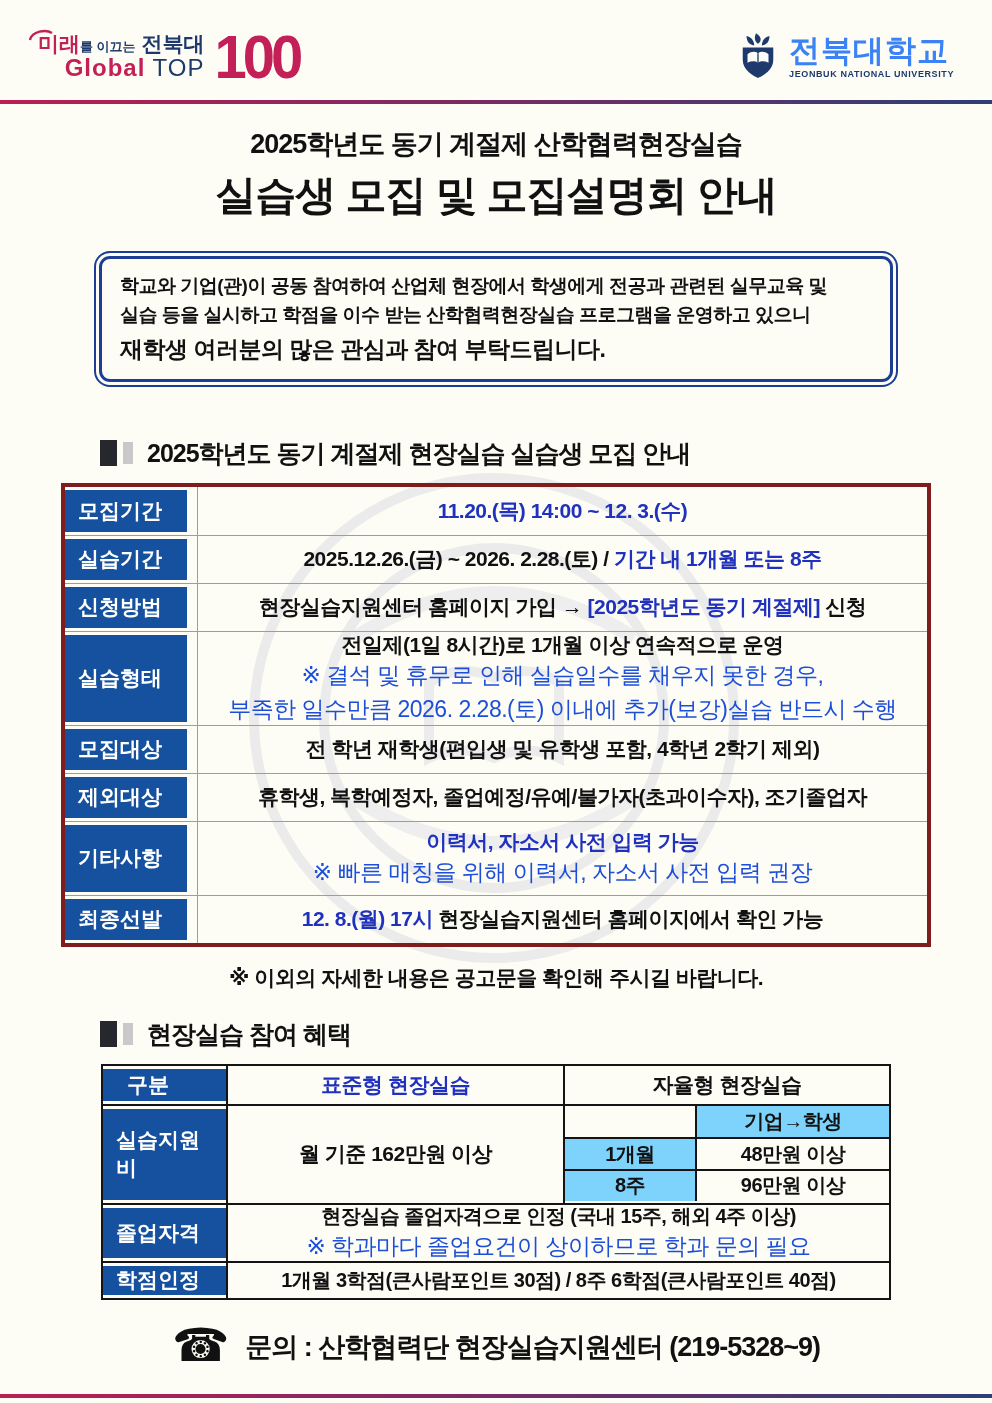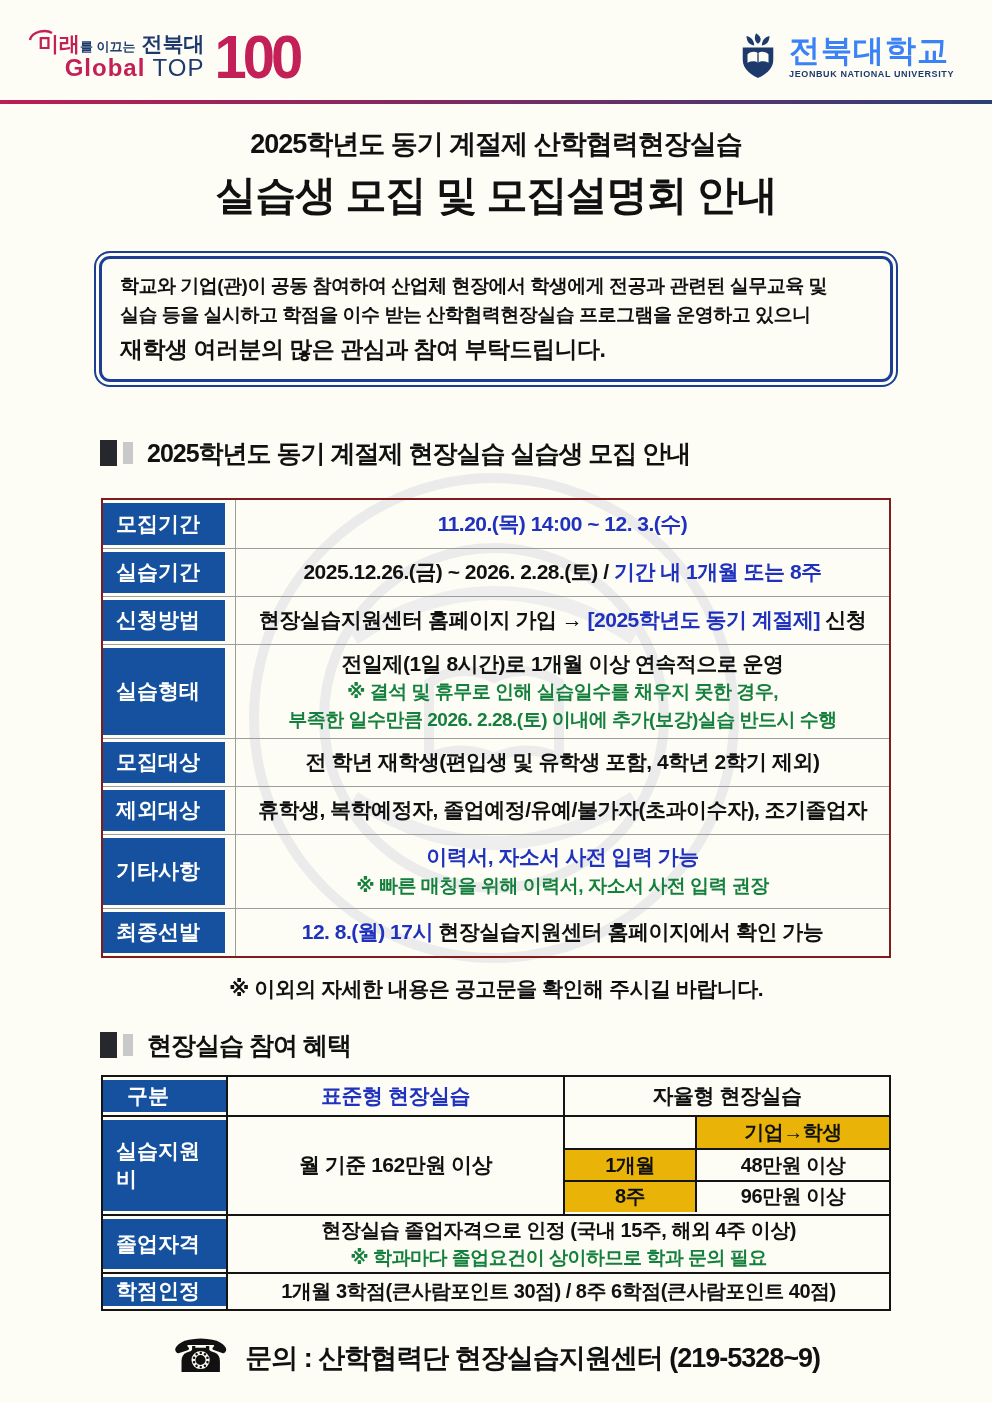--- a/index.html
+++ b/index.html
@@ -44,54 +44,54 @@
   .intro-strong { font-size:23px; font-weight:900; margin-top:4px; letter-spacing:-0.5px; }
   
   .section-h { display:flex; align-items:center; gap:10px; margin:0 0 0 100px; position:relative; z-index:2; }
   .s1 { margin-top:50px; } .s2 { margin-top:26px;align-items:center; }
   .sq-dark { width:17px; height:26px; background:#27272e; display:inline-block; }
   .sq-light { width:10px; height:22px; background:#c9c9c9; display:inline-block; margin-left:-4px; }
   .section-h .txt { font-size:25px; font-weight:900; letter-spacing:-1px; margin-left:4px; }
   
   .watermark { position:absolute; left:244px; top:468px; z-index:0; }
   
-  .table1 { width:790px; margin:28px auto 0; border:2px solid #7f1d1d; position:relative; z-index:1; }
+  .table1 { width:870px; margin:13px auto 0; border:4px solid #7f1d1d; position:relative; z-index:1; }
   .t1-row { display:flex; }
   .t1-row + .t1-row { border-top:1px solid #9d9d9d; }
   .t1-label { width:133px; flex:none; border-right:1px solid #9d9d9d; padding:3px 10px 3px 0; display:flex; }
   .navy-block { background:#15519e; color:#fff; flex:1; display:flex; align-items:center; }
   .navy-block span { display:block; width:100%; text-align:justify; text-align-last:justify;
                      padding:0 13px; font-size:21px; font-weight:800; }
   .t1-value { flex:1; display:flex; flex-direction:column; justify-content:center;
               align-items:center; text-align:center; padding:2px 6px; }
   .h48{height:48px;} .h94{height:94px;} .h74{height:74px;}
   .t-main { font-size:21px; font-weight:800; letter-spacing:-0.5px; line-height:1.35; }
   .t-blue { color:#2032bd; }
-  .t-sub { font-size:19px; font-weight:700; color:#15803d; letter-spacing:-0.5px; line-height:1.45; }
+  .t-sub { font-size:23px; font-weight:400; color:#1d4ed8; letter-spacing:-0.5px; line-height:1.45; }
   
   .note { text-align:center; font-size:21px; font-weight:800; margin-top:17px;
           letter-spacing:-0.5px; position:relative; z-index:2; }
   
   .table2 { width:790px; margin:13px auto 0; border:2px solid #141414; position:relative; z-index:1; }
   .t2-row { display:flex; }
   .t2-row + .t2-row { border-top:2px solid #141414; }
   .t2-label { width:125px; flex:none; border-right:2px solid #141414; padding:3px 0; display:flex; }
   .t2-cell { display:flex; flex-direction:column; justify-content:center; align-items:center;
              text-align:center; }
   .t2-std { width:335px; flex:none; }
   .t2-auto { flex:1; border-left:2px solid #141414; }
   .hdr-h { height:38px; }
   .sup-h { height:99px; }
   .sub-grid { display:grid; grid-template-columns:130px 1fr; grid-auto-rows:31.6px;
               border-left:2px solid #141414; flex:1; }
   .sub-cell { display:flex; align-items:center; justify-content:center; font-size:20px;
               font-weight:800; letter-spacing:-0.5px; }
   .sub-cell.rb { border-left:2px solid #141414; }
   .sub-cell.tb { border-top:2px solid #141414; }
-  .gray { background:#eab308; }
+  .gray { background:#7dd3fc; }
   .grad-h { height:58px; }
   .cred-h { height:37px; }
   .t2-wide { flex:1; }
   
   .contact { display:flex; align-items:center; justify-content:center; gap:16px;
              margin-top:24px; position:relative; z-index:2; }
   .phone-ic { font-size:46px; line-height:1; transform:translateY(-2px); }
   .contact .txt { font-size:27px; font-weight:900; letter-spacing:-1px; }
   
   .footer-line { margin-top:24px; }

